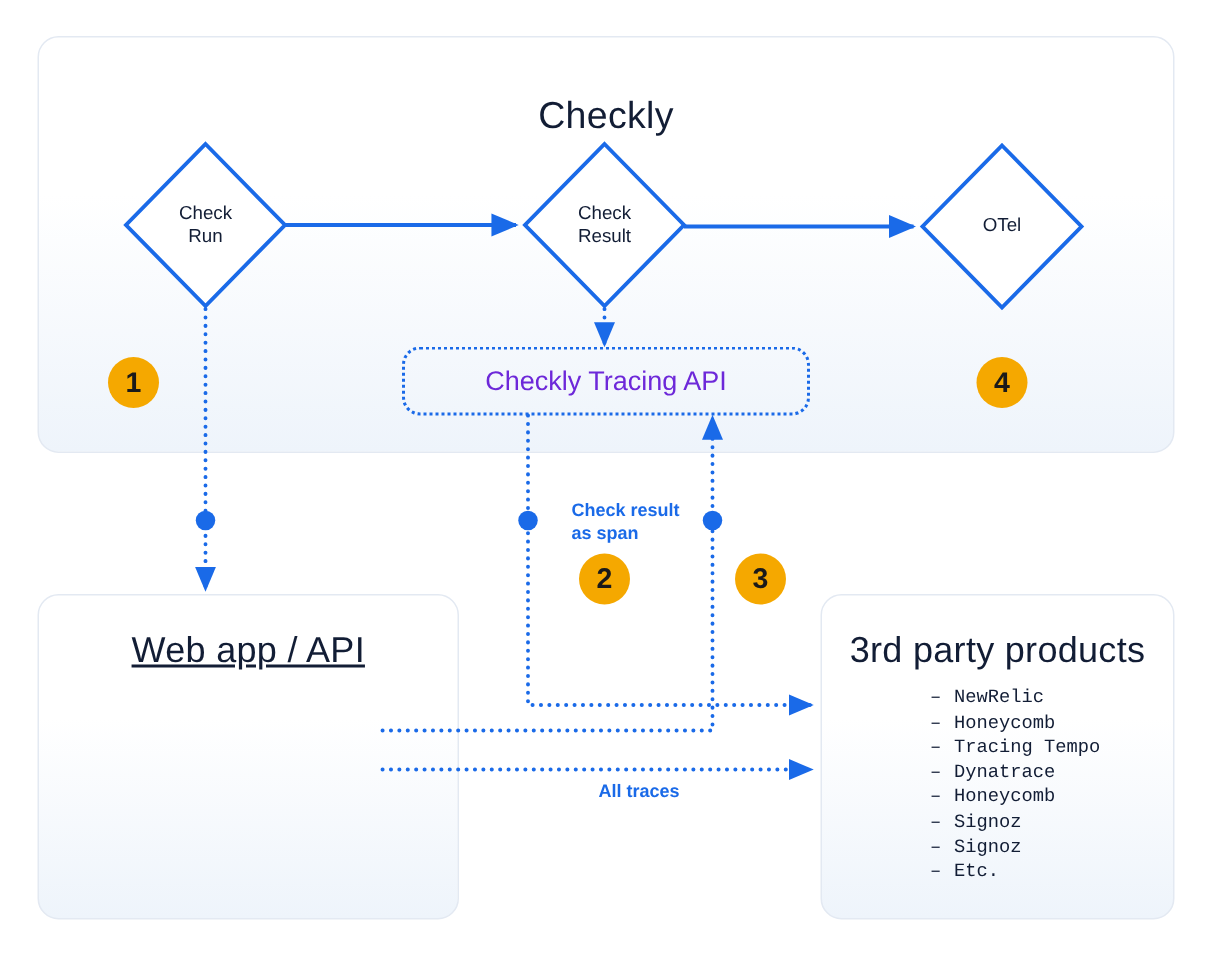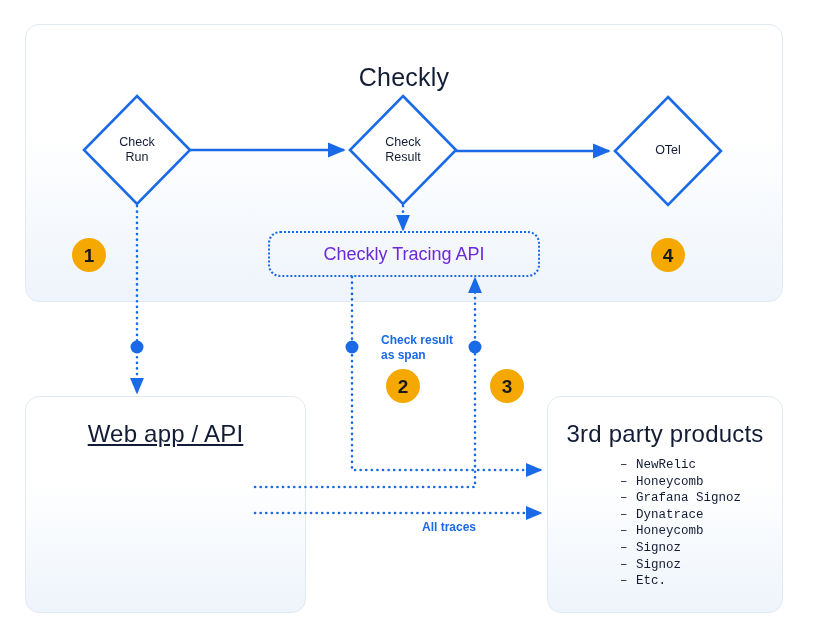--- a/index.html
+++ b/index.html
@@ -156,21 +156,21 @@
 
   <div class="panel" id="panel-webapp" style="left:25px; top:396px; width:281px; height:217px;">
     <div class="panel-title">Web app / API</div>
   </div>
 
   <div class="panel" id="panel-collector" style="left:547px; top:396px; width:236px; height:217px;">
     <div class="panel-title">3rd party products</div>
     <ul class="collector-list">
       <li><span class="dash">–</span><span>NewRelic</span></li>
       <li><span class="dash">–</span><span>Honeycomb</span></li>
-      <li><span class="dash">–</span><span>Grafana Signoz</span></li>
+      <li><span class="dash">–</span><span>Tracing Tempo</span></li>
       <li><span class="dash">–</span><span>Dynatrace</span></li>
       <li><span class="dash">–</span><span>Honeycomb</span></li>
       <li><span class="dash">–</span><span>Signoz</span></li>
       <li><span class="dash">–</span><span>Signoz</span></li>
       <li><span class="dash">–</span><span>Etc.</span></li>
     </ul>
   </div>
 
   <svg class="layer" viewBox="0 0 813 636">
     <defs>
@@ -217,15 +217,15 @@
   <div class="badge" style="left:72px; top:238px;">1</div>
   <div class="badge" style="left:386px; top:369px;">2</div>
   <div class="badge" style="left:490px; top:369px;">3</div>
   <div class="badge" style="left:651px; top:238px;">4</div>
 
 
   <div class="bold-note" style="left:381px; top:333px;">Check result
 as span</div>
 
 
-  <div class="bold-note" style="left:422px; top:520px;">All traces</div>
+  <div class="bold-note" style="left:399px; top:520px;">All traces</div>
 
 </div>
 
 </body></html>

